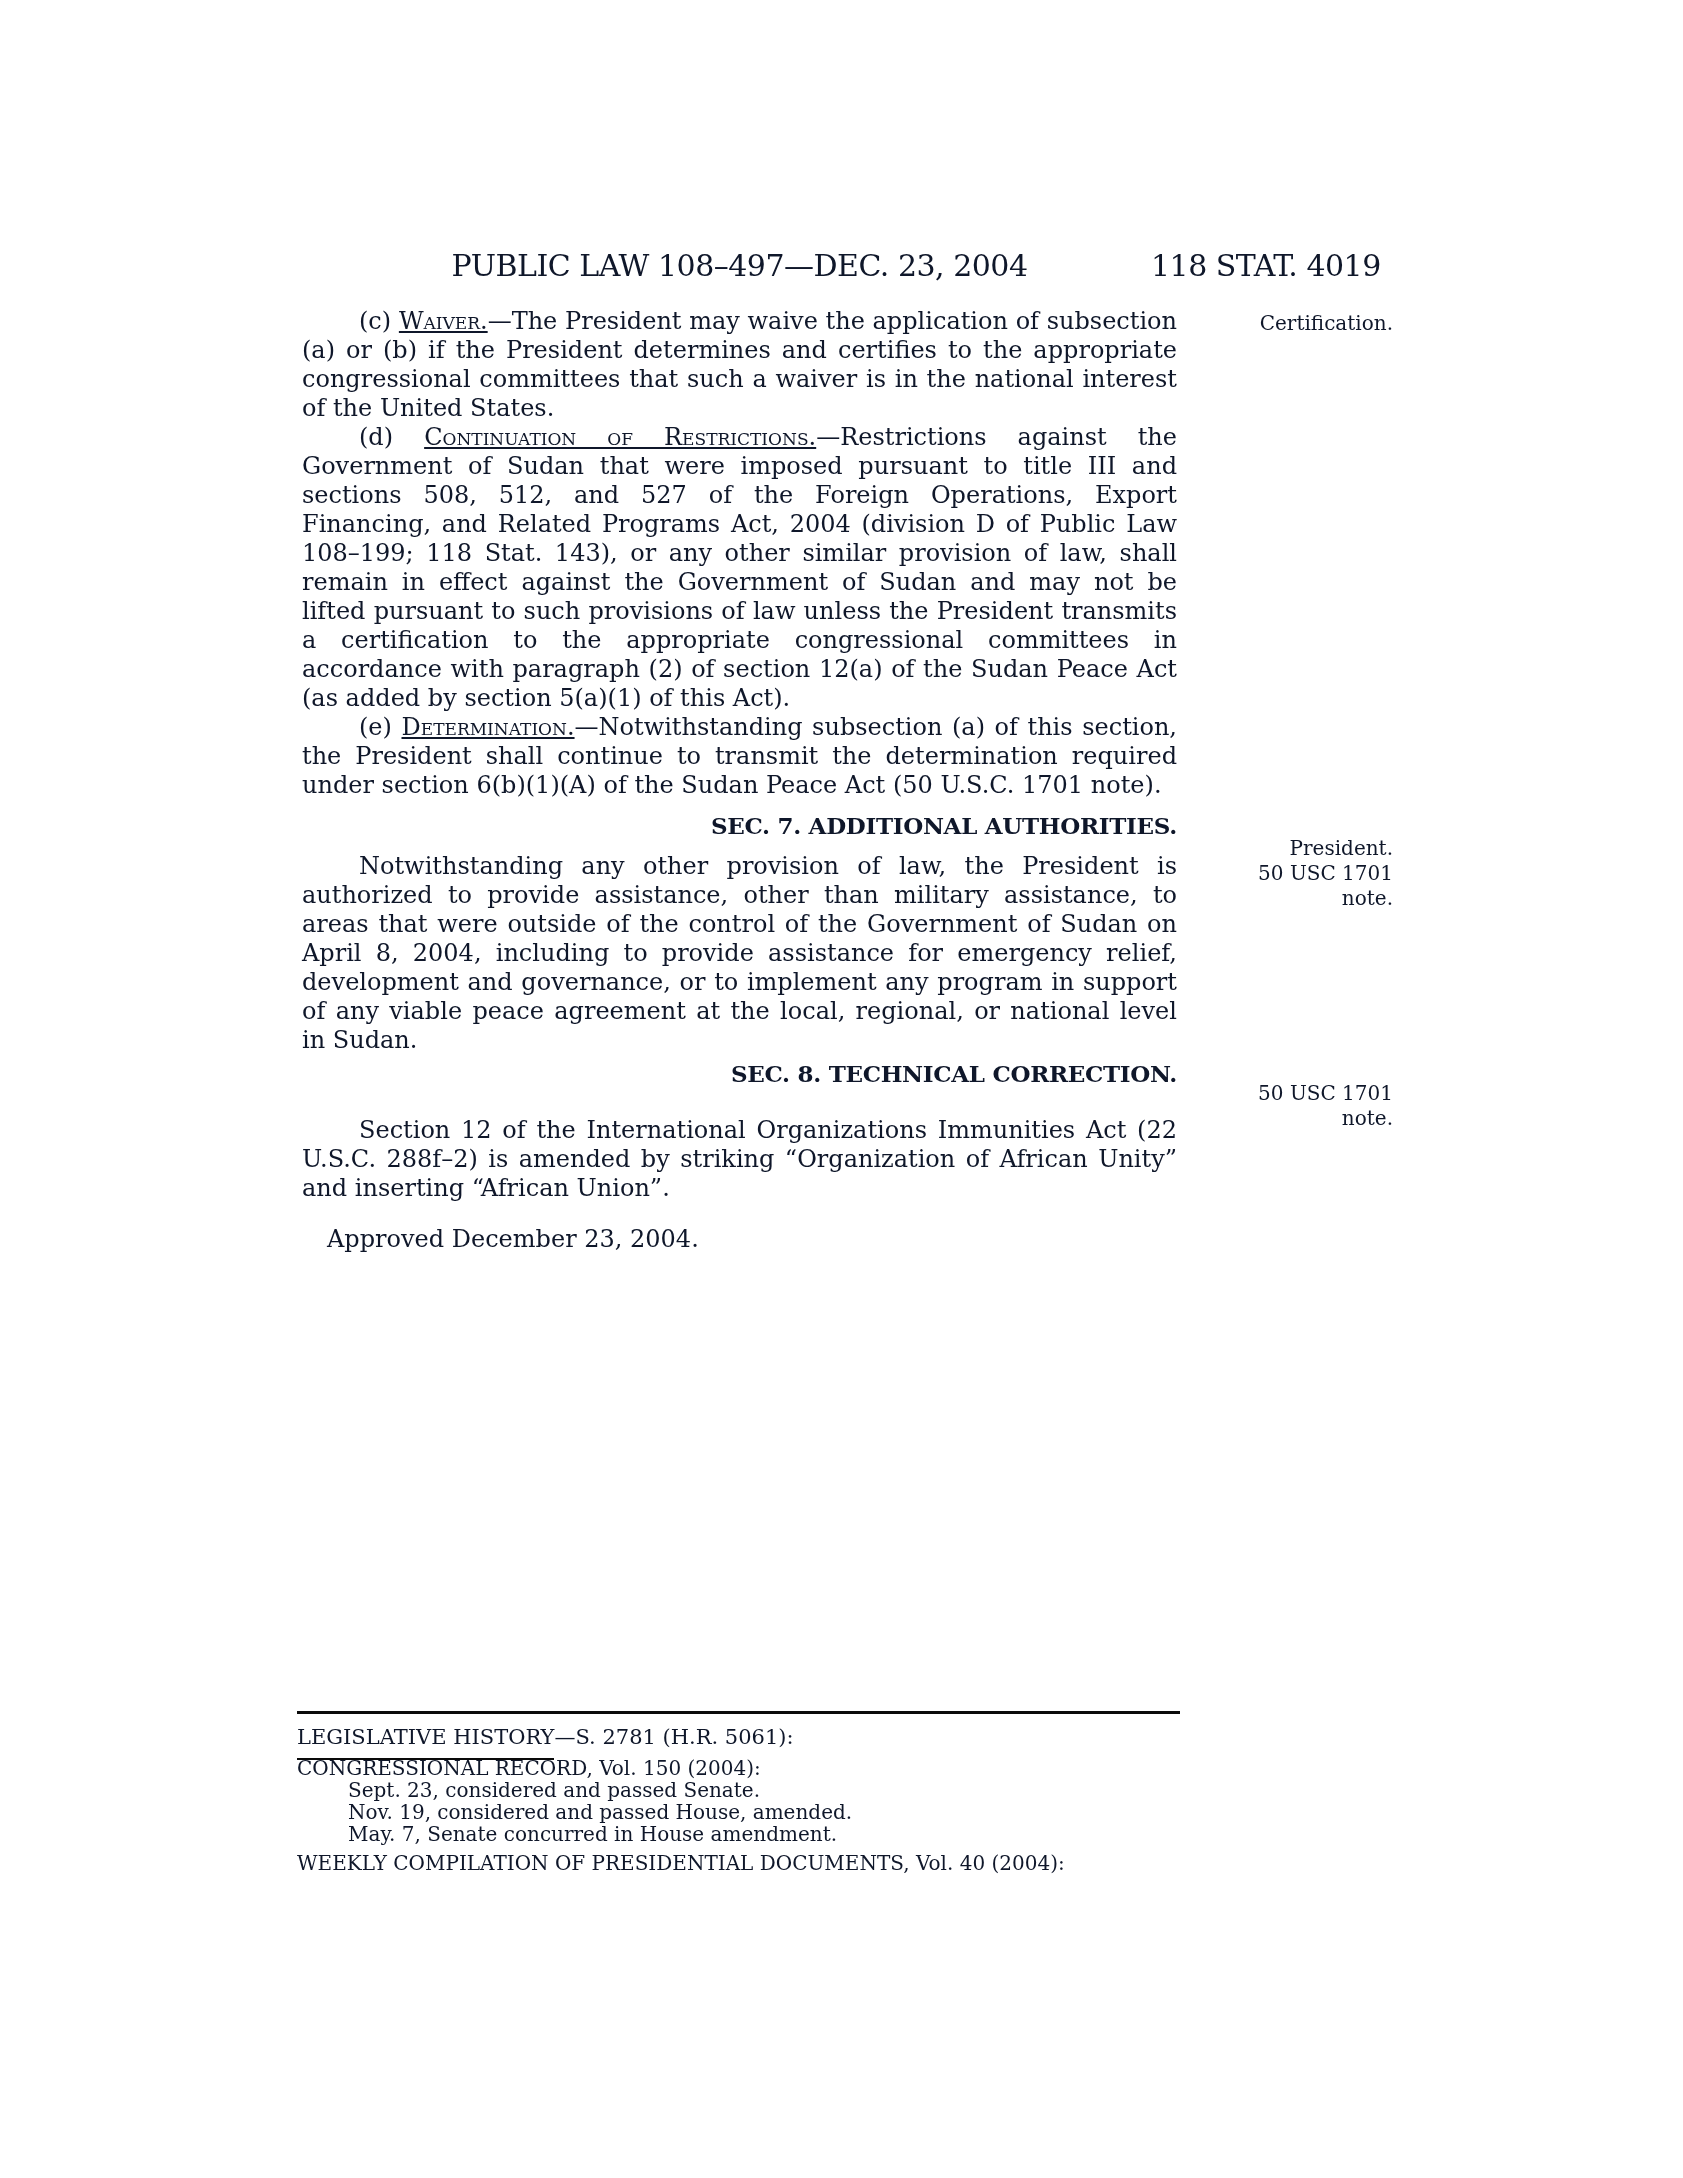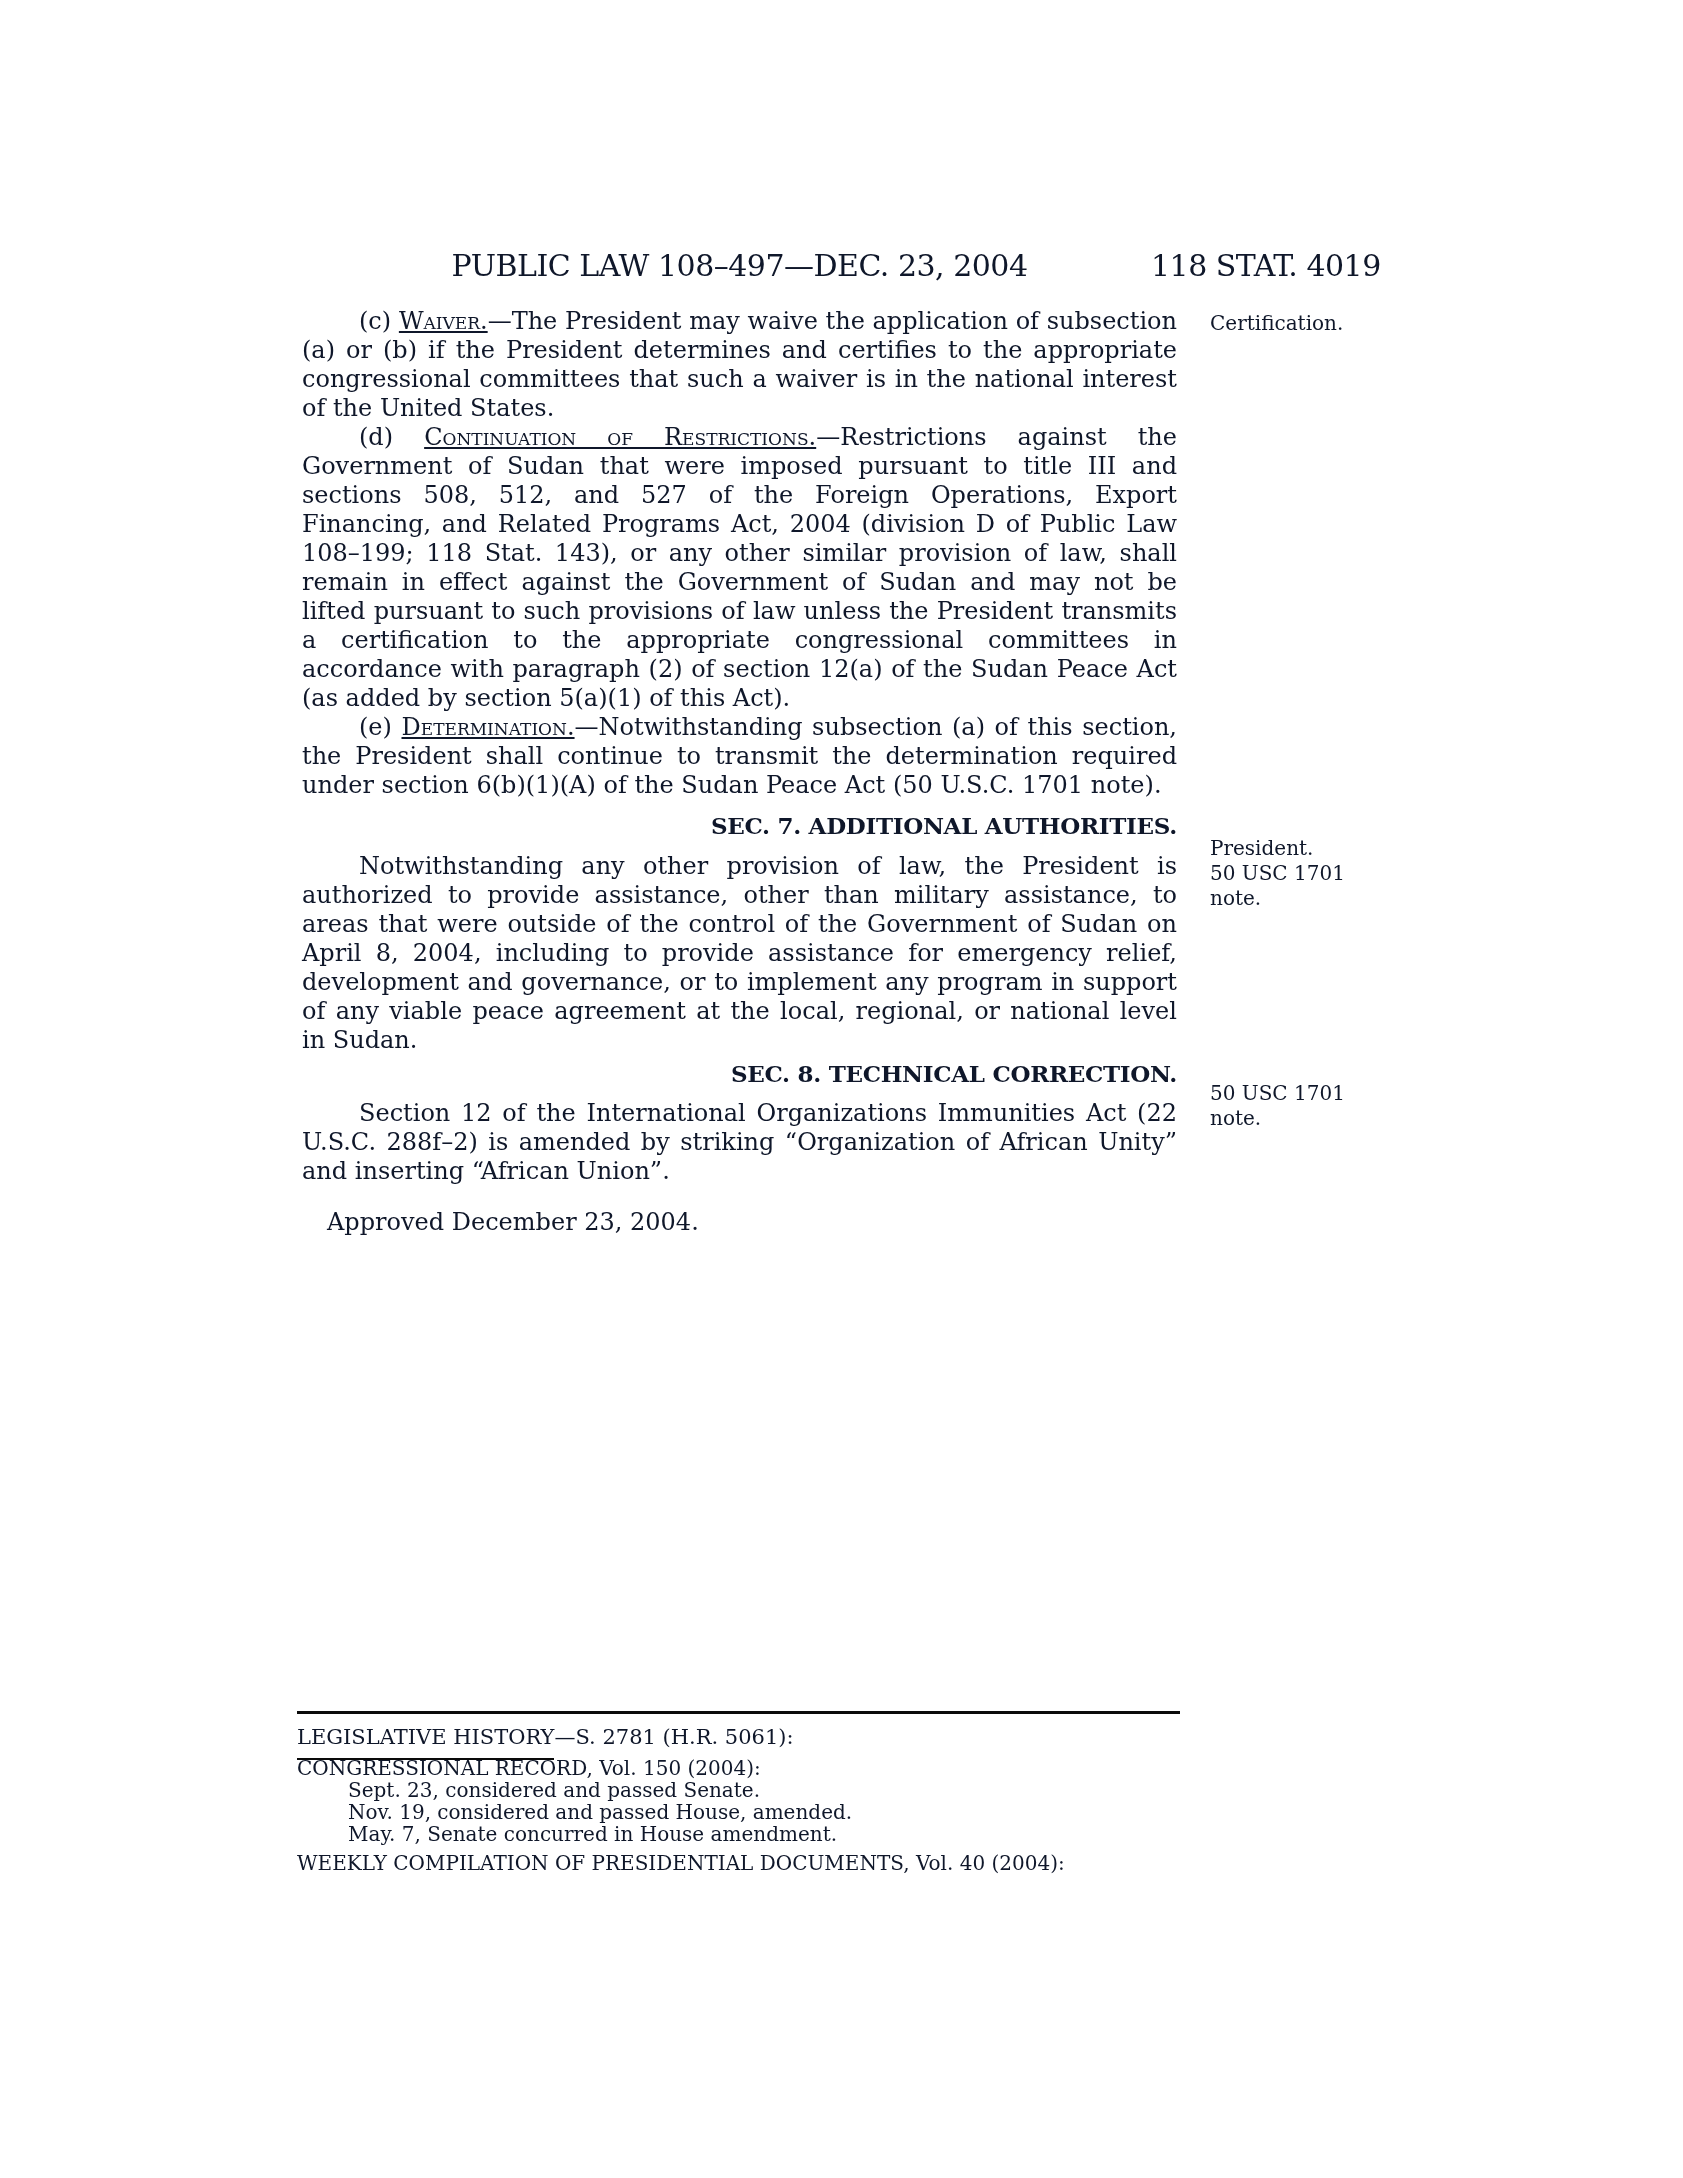--- a/index.html
+++ b/index.html
@@ -59,34 +59,34 @@
     margin: 12px 0 0 0;
     font-size: 23px;
     line-height: 28px;
     font-weight: bold;
     text-align: right;
     letter-spacing: -0.3px;
     text-indent: 0;
   }
   .sec-heading.h8 { margin-top: 5px; }
   .sec-par { margin: 12px 0 0 0; }
-  .sec-par.p8 { margin-top: 11px; }
+  .sec-par.p8 { margin-top: 28px; }
   .approved {
     margin: 22px 0 0 0;
     text-indent: 25px;
     text-align: left;
   }
   
   .margin-note {
     position: absolute;
     left: 1210px;
     width: 183px;
     font-size: 20px;
     line-height: 25px;
-    text-align: left;
+    text-align: right;
   }
   .note-cert { top: 311px; }
   .note-sec7 { top: 836px; }
   .note-sec8 { top: 1081px; }
   
   .leg-history {
     position: absolute;
     left: 297px;
     top: 1711px;
     width: 883px;

